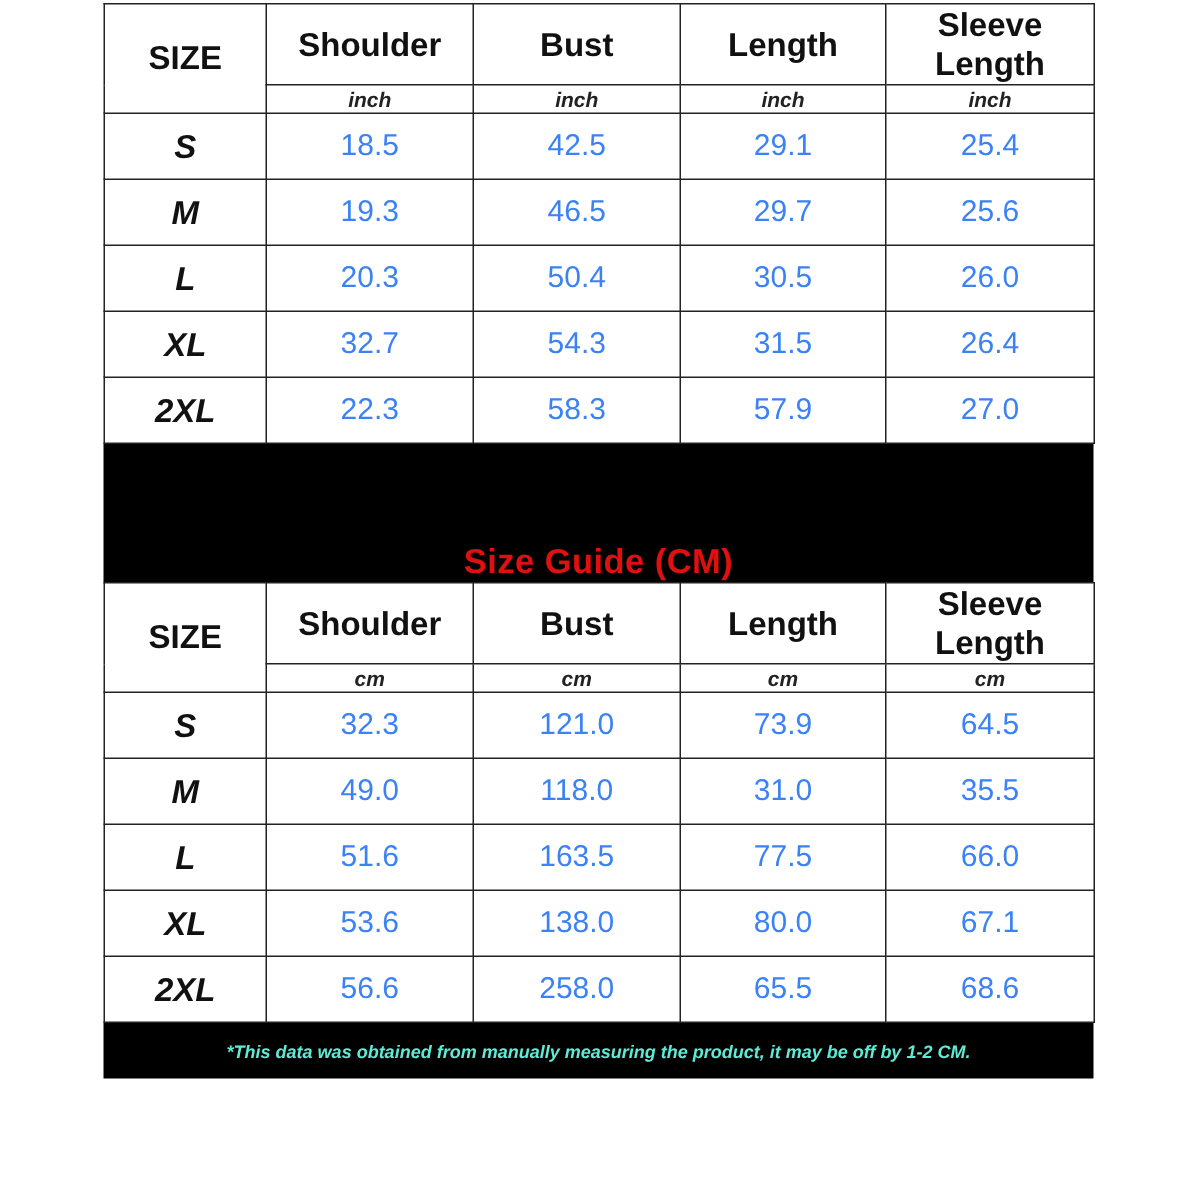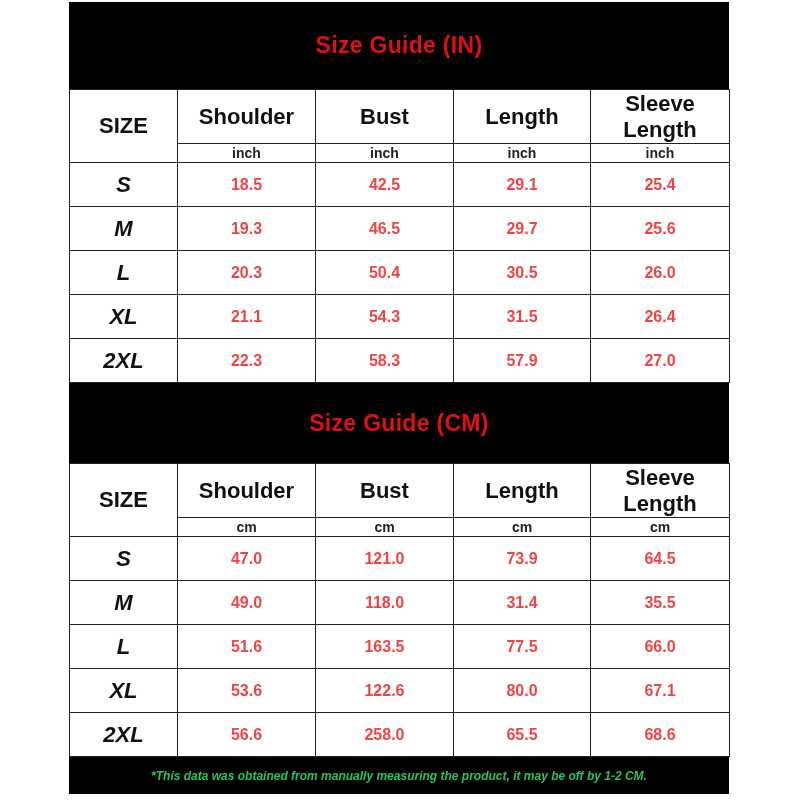--- a/index.html
+++ b/index.html
@@ -5,34 +5,31 @@
   html,body{margin:0;padding:0;background:#fff;}
   body{width:800px;height:800px;position:relative;overflow:hidden;font-family:"Liberation Sans",sans-serif;color:#111;}
   .sheet{position:absolute;left:69px;top:2px;width:660px;}
   .band{background:#000;height:87px;display:flex;align-items:center;justify-content:center;}
   .band .title{color:#e01010;font-weight:bold;font-size:23px;letter-spacing:0.3px;}
   table{border-collapse:collapse;width:660px;table-layout:fixed;border-radius:27px;}
   td{border:1px solid #222;text-align:center;padding:0;}
   .c0{width:108px;} .c1{width:138px;} .c2{width:138px;} .c3{width:137px;} .c4{width:139px;}
   .size-head{font-weight:bold;font-size:22px;}
   .col-head{font-weight:bold;font-size:22px;height:53px;vertical-align:middle;}
-  .unit{font-weight:bold;font-size:14px;height:18px;color:#222;}
+  .unit{font-style:italic;font-weight:bold;font-size:14px;height:18px;color:#222;}
   .sz{font-weight:bold;font-style:italic;font-size:22px;height:43px;}
-  .val{font-size:16px;color:#ef4444;font-weight:bold;}
-  .band2{height:80px;}
+  .val{font-size:20px;color:#3b82f6;}
+  .band2{height:92px;align-items:flex-end;}
   .foot{background:#000;height:37px;display:flex;align-items:center;justify-content:center;}
-  .foot span{color:#22c55e;font-weight:bold;font-style:italic;font-size:12px;}
+  .foot span{color:#5eead4;font-weight:bold;font-style:italic;font-size:12px;}
 </style>
 </head>
 <body>
 
 <div class="sheet" id="sheet">
-    <div class="band ">
-    <span class="title">Size Guide (IN)</span>
-    </div>
     <table>
     <colgroup>
         <col class="c0">
         <col class="c1">
         <col class="c2">
         <col class="c3">
         <col class="c4">
       </colgroup>
     <tbody>
         <tr>
@@ -64,21 +61,21 @@
         </tr>
         <tr>
           <td class="sz">L</td>
           <td class="val">20.3</td>
           <td class="val">50.4</td>
           <td class="val">30.5</td>
           <td class="val">26.0</td>
         </tr>
         <tr>
           <td class="sz">XL</td>
-          <td class="val">21.1</td>
+          <td class="val">32.7</td>
           <td class="val">54.3</td>
           <td class="val">31.5</td>
           <td class="val">26.4</td>
         </tr>
         <tr>
           <td class="sz">2XL</td>
           <td class="val">22.3</td>
           <td class="val">58.3</td>
           <td class="val">57.9</td>
           <td class="val">27.0</td>
@@ -105,43 +102,43 @@
           <td class="col-head">Sleeve Length</td>
         </tr>
         <tr>
           <td class="unit">cm</td>
           <td class="unit">cm</td>
           <td class="unit">cm</td>
           <td class="unit">cm</td>
         </tr>
         <tr>
           <td class="sz">S</td>
-          <td class="val">47.0</td>
+          <td class="val">32.3</td>
           <td class="val">121.0</td>
           <td class="val">73.9</td>
           <td class="val">64.5</td>
         </tr>
         <tr>
           <td class="sz">M</td>
           <td class="val">49.0</td>
           <td class="val">118.0</td>
-          <td class="val">31.4</td>
+          <td class="val">31.0</td>
           <td class="val">35.5</td>
         </tr>
         <tr>
           <td class="sz">L</td>
           <td class="val">51.6</td>
           <td class="val">163.5</td>
           <td class="val">77.5</td>
           <td class="val">66.0</td>
         </tr>
         <tr>
           <td class="sz">XL</td>
           <td class="val">53.6</td>
-          <td class="val">122.6</td>
+          <td class="val">138.0</td>
           <td class="val">80.0</td>
           <td class="val">67.1</td>
         </tr>
         <tr>
           <td class="sz">2XL</td>
           <td class="val">56.6</td>
           <td class="val">258.0</td>
           <td class="val">65.5</td>
           <td class="val">68.6</td>
         </tr>

